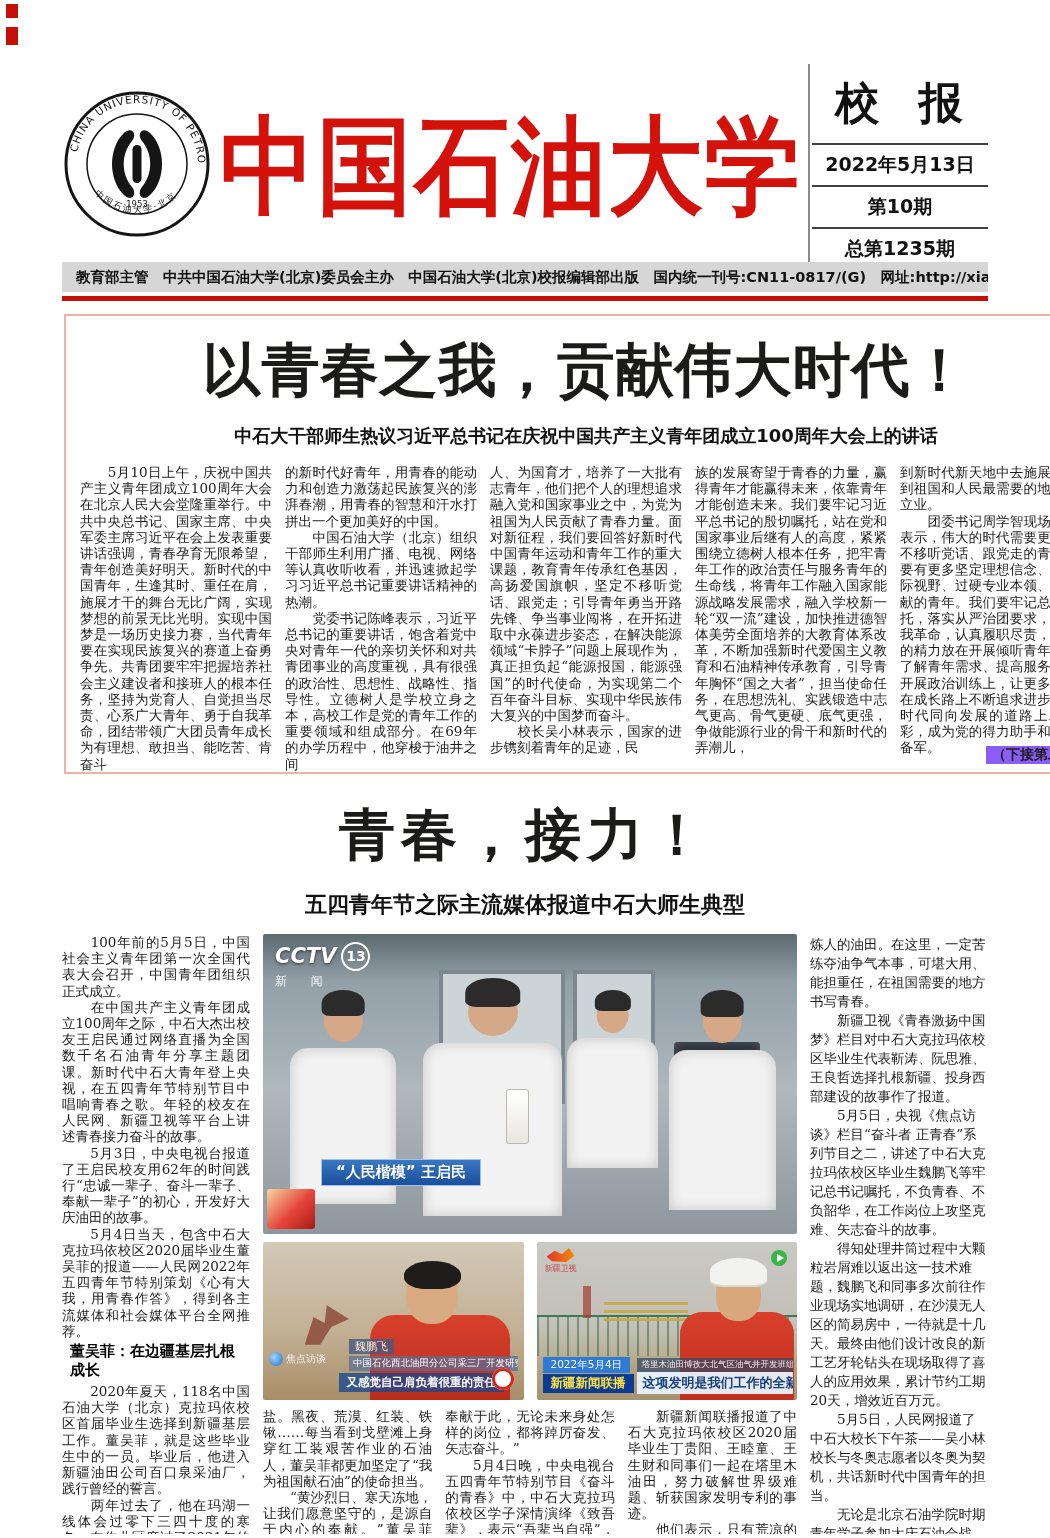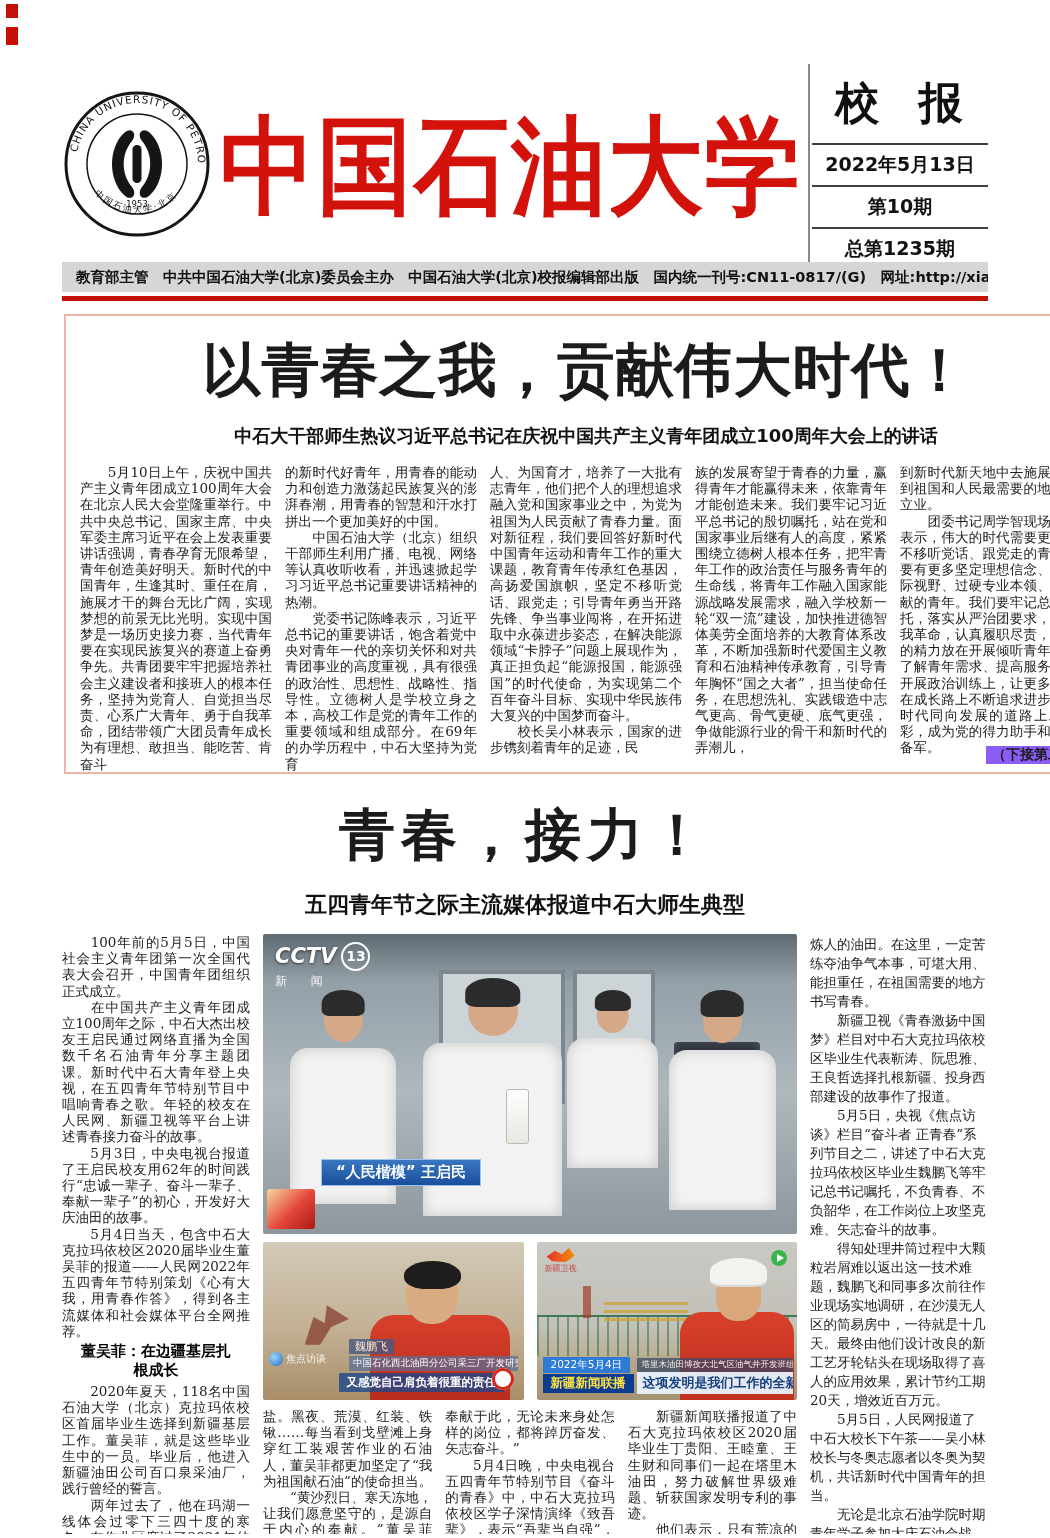--- a/index.html
+++ b/index.html
@@ -44,21 +44,21 @@
   .article2{position:absolute;left:62px;top:782px;width:926px;height:752px;overflow:hidden;}
   .article2 h1{margin:16px;font-size:56px;font-weight:bold;text-align:center;letter-spacing:6px;color:#1b1b19;}
   .article2 h2{margin:10px 0 0;font-size:22px;font-weight:bold;text-align:center;color:#111;
                font-family:"DejaVu Sans","Liberation Sans",sans-serif;white-space:nowrap;}
   .a2-body{margin-top:14px;display:flex;gap:13px;align-items:flex-start;}
   .a2-col1{width:188px;flex:none;}
   .a2-col5{width:178px;flex:none;}
   .flow{font-size:13.5px;line-height:16.2px;text-align:justify;white-space:pre-line;display:block;}
   .a2-col5 .flow{display:inline;}
   .subhead{font-family:Liberation Sans, sans-serif;font-weight:bold;font-size:15px;
-           margin:3px 16px;color:#000;text-align:center;}
+           margin:3px 8px;color:#000;}
   .a2-mid{flex:1;min-width:0;}
   .a2-textrow{display:flex;gap:13px;margin-top:8px;}
   .a2-textrow .bodycol{height:168px;}
 
   
   .photo-main{height:300px;position:relative;overflow:hidden;border-radius:2px;
               background:linear-gradient(180deg,#5e6a72 0%,#93a0a8 16%,#aeb8bd 52%,#8d979d 100%);}
   .ph-window{position:absolute;background:#ccd4d8;border:4px solid #7d878f;}
   .w1{left:33%;top:12%;width:22%;height:42%;}
   .w2{left:58%;top:12%;width:14%;height:40%;}
@@ -188,21 +188,21 @@
   <div class="info-bar sans">教育部主管　中共中国石油大学(北京)委员会主办　中国石油大学(北京)校报编辑部出版　国内统一刊号:CN11-0817/(G)　网址:http://xiaobao.cup.edu.cn:8000</div>
   <div class="red-rule"></div>
 
   <section class="article1">
     <h1>以青春之我，贡献伟大时代！</h1>
     <h2>中石大干部师生热议习近平总书记在庆祝中国共产主义青年团成立100周年大会上的讲话</h2>
     <div class="cols">
       <div class="bodycol">　　5月10日上午，庆祝中国共产主义青年团成立100周年大会在北京人民大会堂隆重举行。中共中央总书记、国家主席、中央军委主席习近平在会上发表重要讲话强调，青春孕育无限希望，青年创造美好明天。新时代的中国青年，生逢其时、重任在肩，施展才干的舞台无比广阔，实现梦想的前景无比光明。实现中国梦是一场历史接力赛，当代青年要在实现民族复兴的赛道上奋勇争先。共青团要牢牢把握培养社会主义建设者和接班人的根本任务，坚持为党育人、自觉担当尽责、心系广大青年、勇于自我革命，团结带领广大团员青年成长为有理想、敢担当、能吃苦、肯奋斗</div>
       <div class="bodycol">的新时代好青年，用青春的能动力和创造力激荡起民族复兴的澎湃春潮，用青春的智慧和汗水打拼出一个更加美好的中国。
 　　中国石油大学（北京）组织干部师生利用广播、电视、网络等认真收听收看，并迅速掀起学习习近平总书记重要讲话精神的热潮。
-　　党委书记陈峰表示，习近平总书记的重要讲话，饱含着党中央对青年一代的亲切关怀和对共青团事业的高度重视，具有很强的政治性、思想性、战略性、指导性。立德树人是学校立身之本，高校工作是党的青年工作的重要领域和组成部分。在69年的办学历程中，中石大坚持为党育</div>
+　　党委书记陈峰表示，习近平总书记的重要讲话，饱含着党中央对青年一代的亲切关怀和对共青团事业的高度重视，具有很强的政治性、思想性、战略性、指导性。立德树人是学校立身之本，高校工作是党的青年工作的重要领域和组成部分。在69年的办学历程中，他穿梭于油井之间</div>
       <div class="bodycol">人、为国育才，培养了一大批有志青年，他们把个人的理想追求融入党和国家事业之中，为党为祖国为人民贡献了青春力量。面对新征程，我们要回答好新时代中国青年运动和青年工作的重大课题，教育青年传承红色基因，高扬爱国旗帜，坚定不移听党话、跟党走；引导青年勇当开路先锋、争当事业闯将，在开拓进取中永葆进步姿态，在解决能源领域“卡脖子”问题上展现作为，真正担负起“能源报国，能源强国”的时代使命，为实现第二个百年奋斗目标、实现中华民族伟大复兴的中国梦而奋斗。
 　　校长吴小林表示，国家的进步镌刻着青年的足迹，民</div>
       <div class="bodycol">族的发展寄望于青春的力量，赢得青年才能赢得未来，依靠青年才能创造未来。我们要牢记习近平总书记的殷切嘱托，站在党和国家事业后继有人的高度，紧紧围绕立德树人根本任务，把牢青年工作的政治责任与服务青年的生命线，将青年工作融入国家能源战略发展需求，融入学校新一轮“双一流”建设，加快推进德智体美劳全面培养的大教育体系改革，不断加强新时代爱国主义教育和石油精神传承教育，引导青年胸怀“国之大者”，担当使命任务，在思想洗礼、实践锻造中志气更高、骨气更硬、底气更强，争做能源行业的骨干和新时代的弄潮儿，</div>
       <div class="bodycol">到新时代新天地中去施展抱负，到祖国和人民最需要的地方建功立业。
 　　团委书记周学智现场参会，表示，伟大的时代需要更多矢志不移听党话、跟党走的青年，需要有更多坚定理想信念、宽广国际视野、过硬专业本领、无私奉献的青年。我们要牢记总书记嘱托，落实从严治团要求，勇于自我革命，认真履职尽责，将更多的精力放在开展倾听青年声音、了解青年需求、提高服务本领、开展政治训练上，让更多的青年在成长路上不断追求进步，在与时代同向发展的道路上发光出彩，成为党的得力助手和可靠后备军。</div>
     </div>
     <div class="continuation">（下接第二版）</div>
   </section>
 
   <section class="article2">

